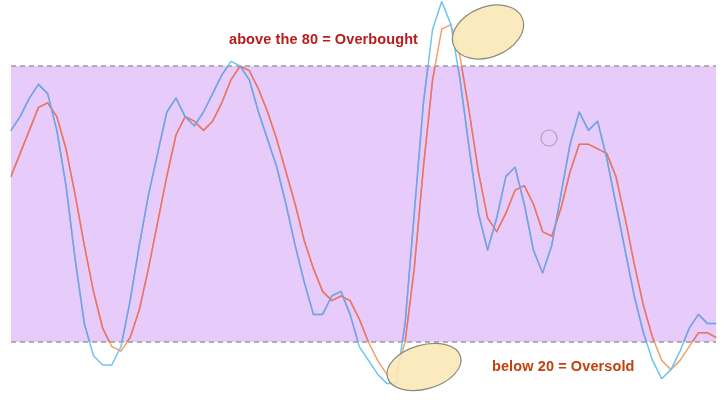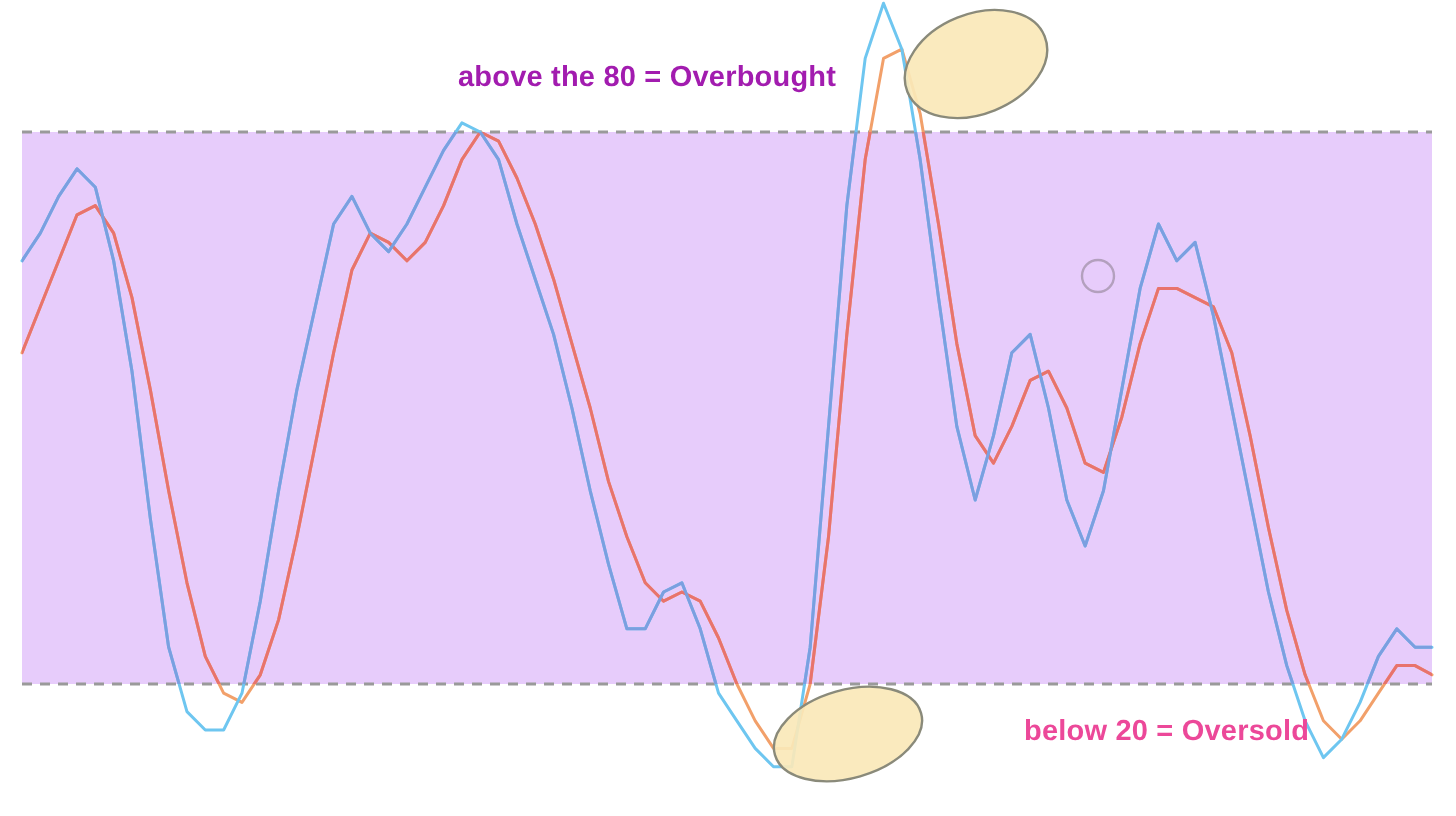--- a/index.html
+++ b/index.html
@@ -68,16 +68,16 @@
       <polyline id="line-k-in" fill="none" stroke="#7b9fe0" stroke-width="1.5" stroke-linejoin="round" stroke-linecap="round" points="11.00,130.40 20.16,116.60 29.33,98.20 38.50,84.40 47.66,93.60 56.83,130.40 65.99,185.60 75.16,259.20 84.32,323.60 93.48,355.80 102.65,365.00 111.82,365.00 120.98,346.60 130.14,300.60 139.31,245.40 148.47,194.80 157.64,153.40 166.81,112.00 175.97,98.20 185.13,116.60 194.30,125.80 203.47,112.00 212.63,93.60 221.79,75.20 230.96,61.40 240.13,66.00 249.29,79.80 258.46,112.00 267.62,139.60 276.79,167.20 285.95,204.00 295.11,245.40 304.28,282.20 313.44,314.40 322.61,314.40 331.78,296.00 340.94,291.40 350.11,314.40 359.27,346.60 368.44,360.40 377.60,374.20 386.76,383.40 395.93,383.40 405.09,323.60 414.26,213.20 423.42,102.80 432.59,29.20 441.75,1.60 450.92,24.60 460.08,79.80 469.25,148.80 478.41,213.20 487.58,250.00 496.75,217.80 505.91,176.40 515.08,167.20 524.24,204.00 533.40,250.00 542.57,273.00 551.74,245.40 560.90,194.80 570.06,144.20 579.23,112.00 588.40,130.40 597.56,121.20 606.73,158.00 615.89,204.00 625.05,250.00 634.22,296.00 643.38,332.80 652.55,360.40 661.71,378.80 670.88,369.60 680.05,351.20 689.21,328.20 698.38,314.40 707.54,323.60 716.00,323.60"></polyline>
     </g>
 
     <ellipse id="highlight-overbought" cx="488" cy="32" rx="37" ry="25" transform="rotate(-22 488 32)" fill="#fae8b8" fill-opacity="0.92" stroke="#8a8a7a" stroke-width="1.2"></ellipse>
 
     <ellipse id="highlight-oversold" cx="424" cy="367" rx="38" ry="22" transform="rotate(-16 424 367)" fill="#fae8b8" fill-opacity="0.92" stroke="#8a8a7a" stroke-width="1.2"></ellipse>
 
     <circle id="small-marker" cx="549" cy="138" r="8" fill="none" stroke="#b3a0bd" stroke-width="1.2"></circle>
   </svg>
 
-  <div class="annotation-label" id="label-overbought" style="left: 229px; top: 31px; color: #a21caf;">above the 80 = Overbought</div>
+  <div class="annotation-label" id="label-overbought" style="left: 229px; top: 31px; color: #b91c1c;">above the 80 = Overbought</div>
 
-  <div class="annotation-label" id="label-oversold" style="left: 512px; top: 358px; color: #ec4899;">below 20 = Oversold</div>
+  <div class="annotation-label" id="label-oversold" style="left: 492px; top: 358px; color: #c2410c;">below 20 = Oversold</div>
 </div>
 
 </body></html>

